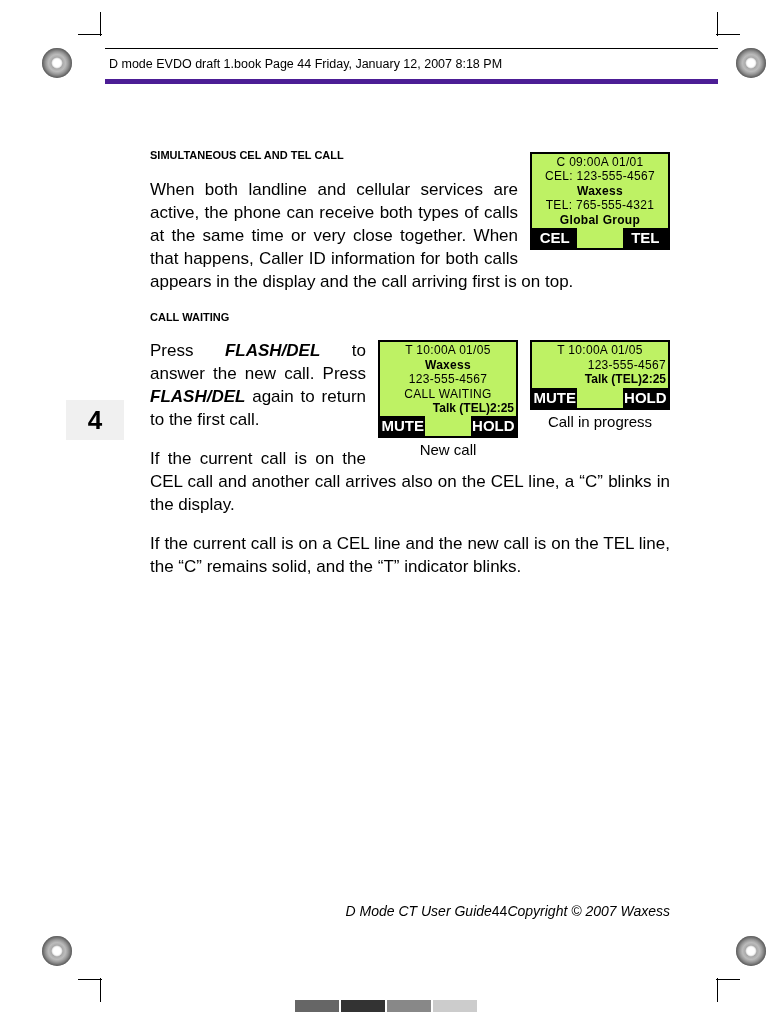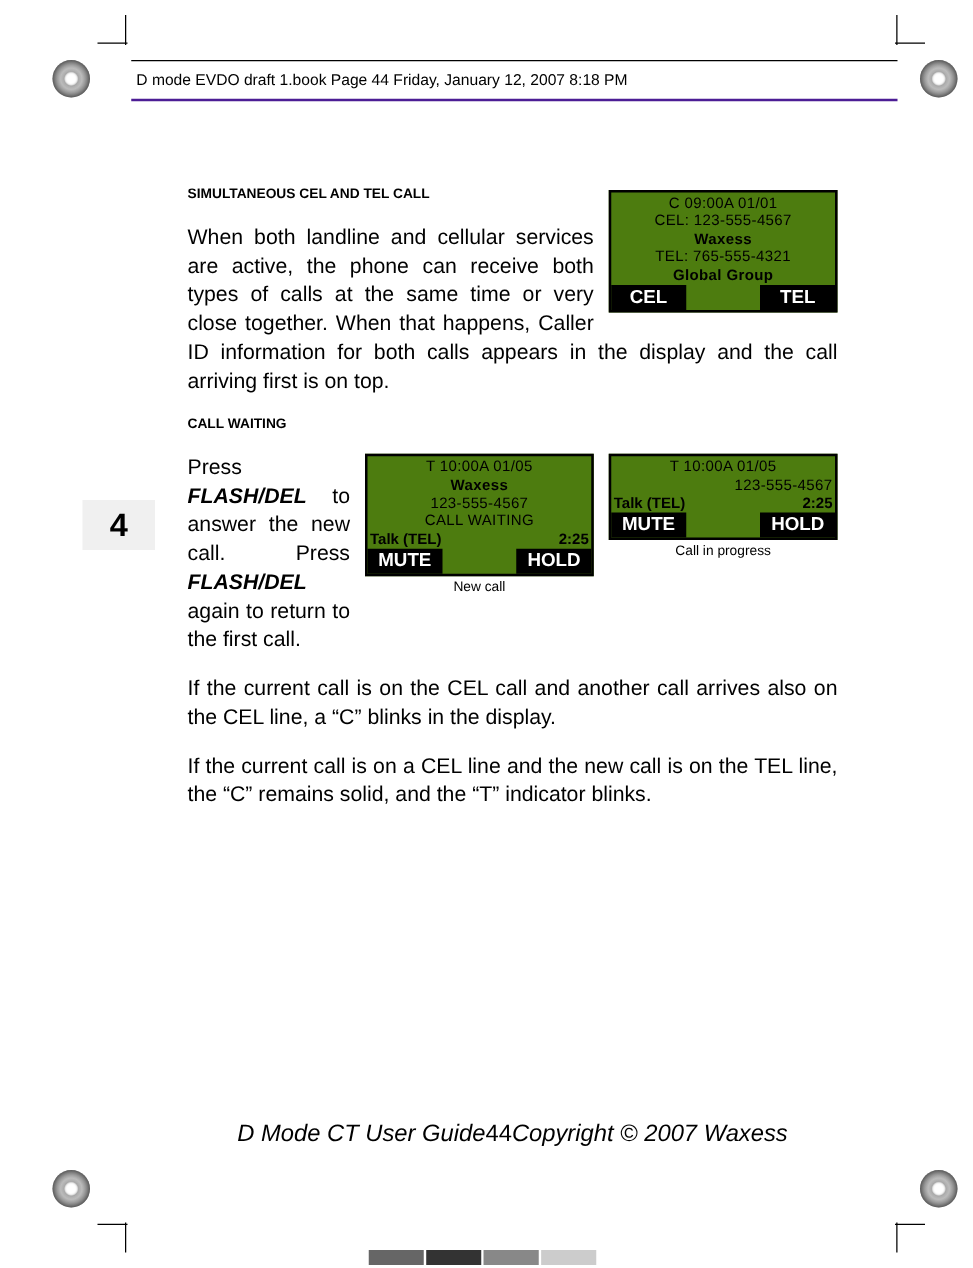--- a/index.html
+++ b/index.html
@@ -29,21 +29,21 @@
     left: 9px; top: 9px;
     width: 12px; height: 12px;
     border-radius: 50%;
     background: #fff;
     box-shadow: inset 0 0 2px #333;
   }
   .header-line {
     position: absolute;
     left: 105px; top: 48px; right: 60px;
     border-top: 1px solid #000;
-    border-bottom: 2px solid #4c1d95;
+    border-bottom: 5px solid #4c1d95;
     height: 30px;
     display: flex;
     align-items: center;
     font-size: 12.5px;
     padding-left: 4px;
   }
   .content {
     position: absolute;
     left: 150px;
     top: 148px;
@@ -69,32 +69,32 @@
     justify-content: center;
     font-weight: bold;
     font-size: 26px;
   }
   .footer {
     position: absolute;
     left: 150px;
     bottom: 95px;
     width: 520px;
     display: flex;
-    justify-content: center;
+    justify-content: flex-end;
     font-style: italic;
-    font-size: 19px;
+    font-size: 14px;
   }
   .footer .pg { font-style: normal; }
   .lcd {
     border: 2px solid #000;
     font-family: "Arial", sans-serif;
     font-size: 12px;
     line-height: 1.2;
-    background: #4d7c0f;
-    width: 183px;
+    background: #bef264;
+    width: 140px;
     box-sizing: border-box;
     padding: 1px 2px 0 2px;
   }
   .lcd .row { white-space: nowrap; letter-spacing: 0.3px; }
   .lcd .bold { font-weight: bold; }
   .lcd .sk {
     display: flex;
     margin: 1px -2px 0 -2px;
   }
   .lcd .sk span {
@@ -104,25 +104,25 @@
     font-size: 15px;
     padding: 1px 0;
   }
   .lcd .sk .inv { background: #000; color: #fff; }
   .float-right {
     float: right;
     margin-left: 12px;
     text-align: center;
   }
   .caption {
-    font-size: 11px;
+    font-size: 15px;
     margin-top: 2px;
   }
   .kbd { font-weight: bold; font-style: italic; }
-  .tr-row { display:flex; justify-content: space-between; gap: 41px; }
+  .tr-row { display:flex; justify-content: flex-end; }
   .bottom-bar {
     position: absolute;
     left: 295px;
     bottom: 2px;
     width: 188px;
     height: 12px;
     display: flex;
   }
   .bottom-bar div {
     height: 100%;

